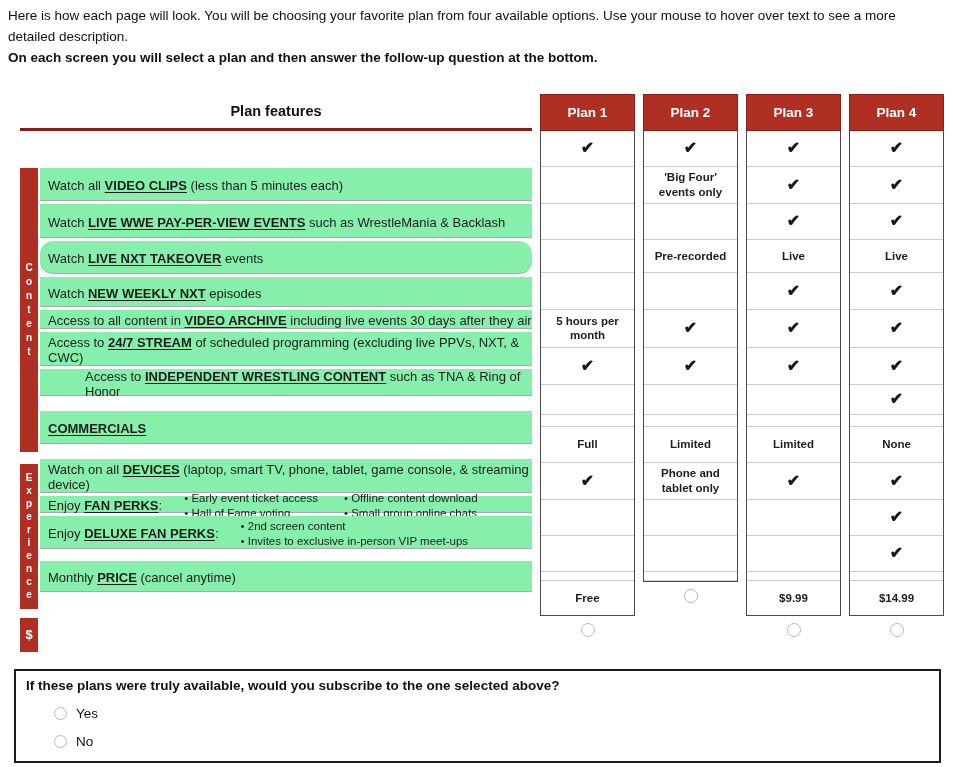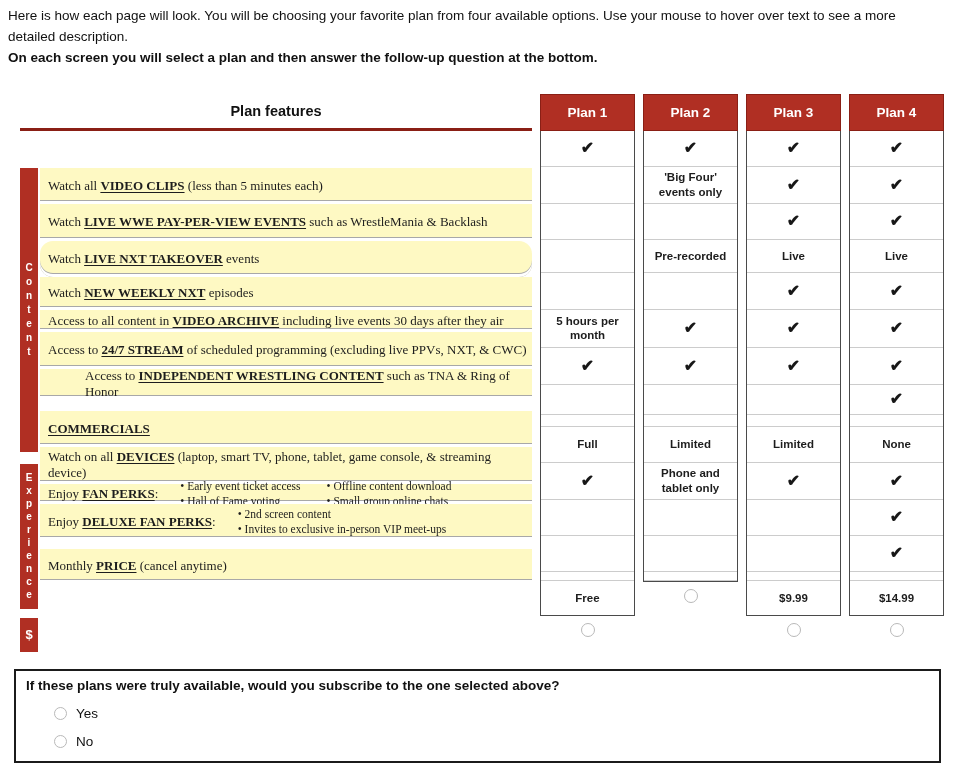--- a/index.html
+++ b/index.html
@@ -17,23 +17,23 @@
               font-weight: bold; font-size: 14.5px; color: #111; }
   .f-redline { height: 3px; background: var(--red-dark); }
   .f-body { display: flex; }
   .f-bars { width: 18px; display: flex; flex-direction: column; }
   .f-bar { background: var(--red); color: #fff; display: flex; flex-direction: column;
            align-items: center; justify-content: center; font-weight: bold; }
   .f-bar div { font-size: 10px; line-height: 14px; }
   .f-bar.tight div { line-height: 13px; }
   .f-bar.dollar div { font-size: 13px; }
   .f-cells { flex: 1; margin-left: 2px; display: flex; flex-direction: column; }
-  .f-cell { background: #fef9c3; display: flex; align-items: center; padding-left: 8px;
+  .f-cell { background: #86efac; display: flex; align-items: center; padding-left: 8px;
             font-size: 13px; color: #1d1d1d;
-            box-shadow: inset 0 -3px 0 #fff, inset 0 -4px 0 #a8a8a8; font-family: Liberation Serif, serif; }
+            box-shadow: inset 0 -3px 0 #fff, inset 0 -4px 0 #a8a8a8; }
   .f-cell b u { text-underline-offset: 2px; }
   .f-label { display: flex; align-items: center; }
   .bullets { display: flex; gap: 26px; margin-left: 22px; }
   .bullets .bcol div { font-size: 11.5px; line-height: 15px; color: #1d1d1d; }
   .f-gap, .bar-gap { background: #fff; }
 
   
   .plan-wrap { width: 95px; margin-left: 8px; }
   .plan-header { height: 37px; background: var(--red); border: 1px solid var(--red-dark);
                  color: #fff; font-weight: bold; font-size: 13.5px;
@@ -132,21 +132,21 @@
             <div class="f-label">
               <span>Access to <b><u>INDEPENDENT WRESTLING CONTENT</u></b> such as TNA &amp; Ring of Honor</span>
             </div>
           </div>
           <div class="f-gap" style="height: 12px;"></div>
           <div class="f-cell" style="height: 36px;">
             <div class="f-label">
               <span><b><u>COMMERCIALS</u></b></span>
             </div>
           </div>
-          <div class="f-cell" style="height: 37px;">
+          <div class="f-cell" style="height: 37px; margin-top: 12px;">
             <div class="f-label">
               <span>Watch on all <b><u>DEVICES</u></b> (laptop, smart TV, phone, tablet, game console, &amp; streaming device)</span>
             </div>
           </div>
           <div class="f-cell" style="height: 20px;">
             <div class="f-label">
               <span>Enjoy <b><u>FAN PERKS</u></b>:</span>
               <div class="bullets">
                 <div class="bcol">
                   <div>• Early event ticket access</div>

